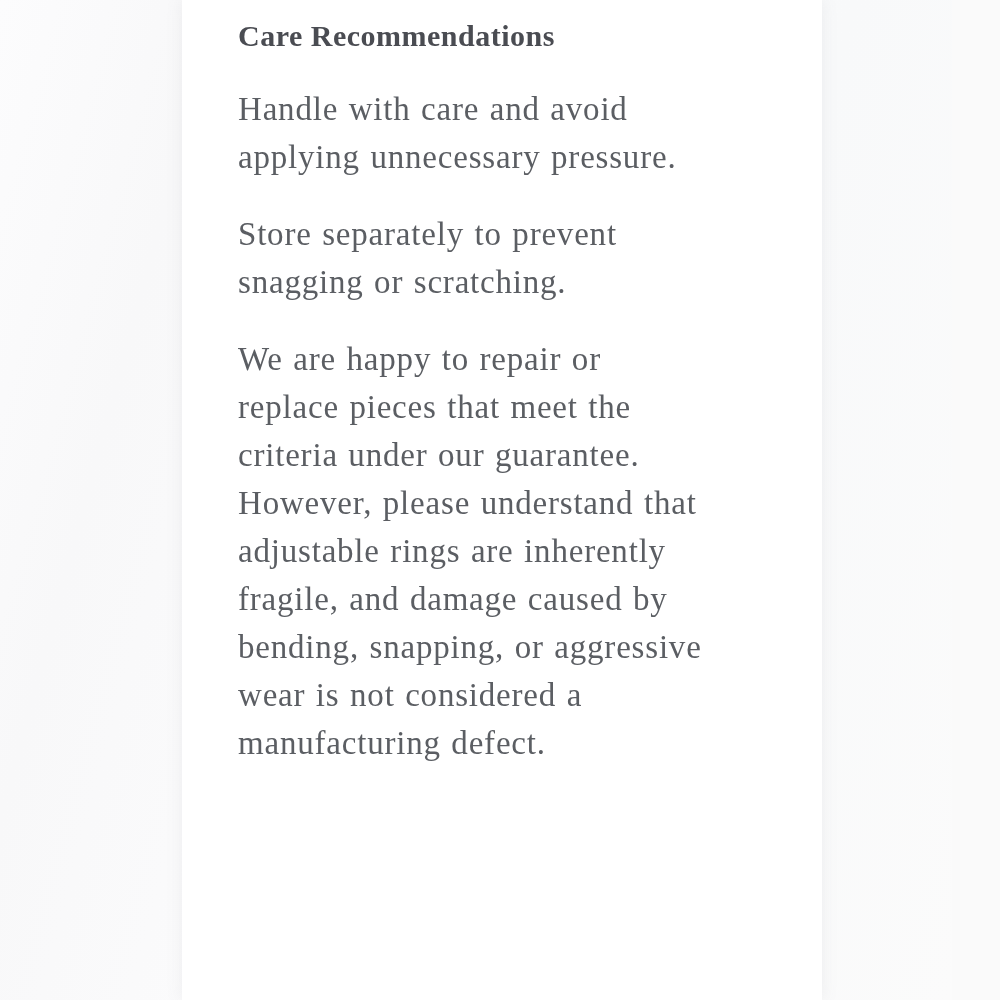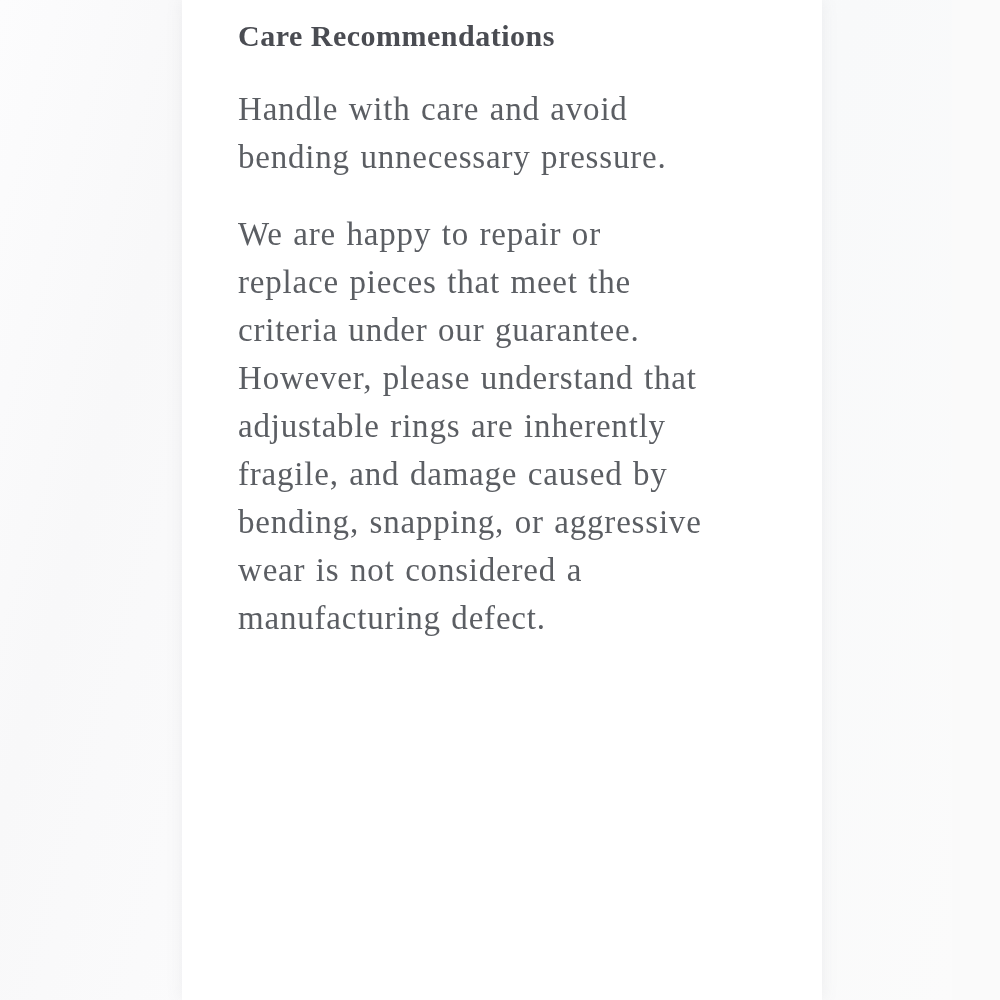--- a/index.html
+++ b/index.html
@@ -50,21 +50,23 @@
     white-space: pre;
   }
 </style>
 </head>
 <body>
 
 <div class="page">
   <div class="card">
     <h1>Care Recommendations</h1>
     <p>Handle with care and avoid
-bending unnecessary pressure.</p>
+applying unnecessary pressure.</p>
+    <p>Store separately to prevent
+snagging or scratching.</p>
     <p>We are happy to repair or
 replace pieces that meet the
 criteria under our guarantee.
 However, please understand that
 adjustable rings are inherently
 fragile, and damage caused by
 bending, snapping, or aggressive
 wear is not considered a
 manufacturing defect.</p>
   </div>

